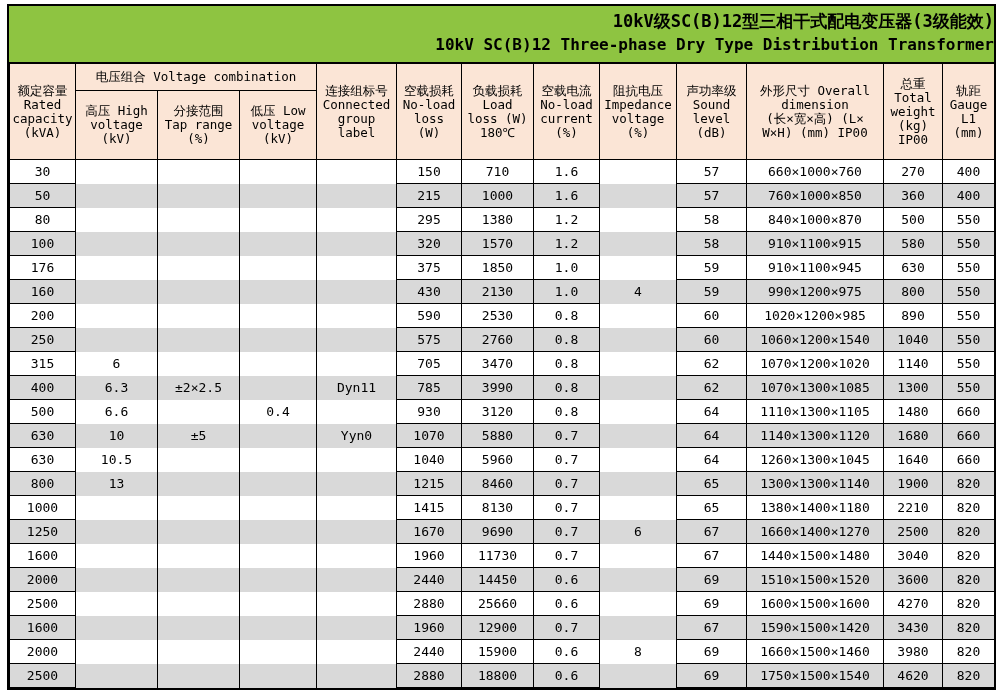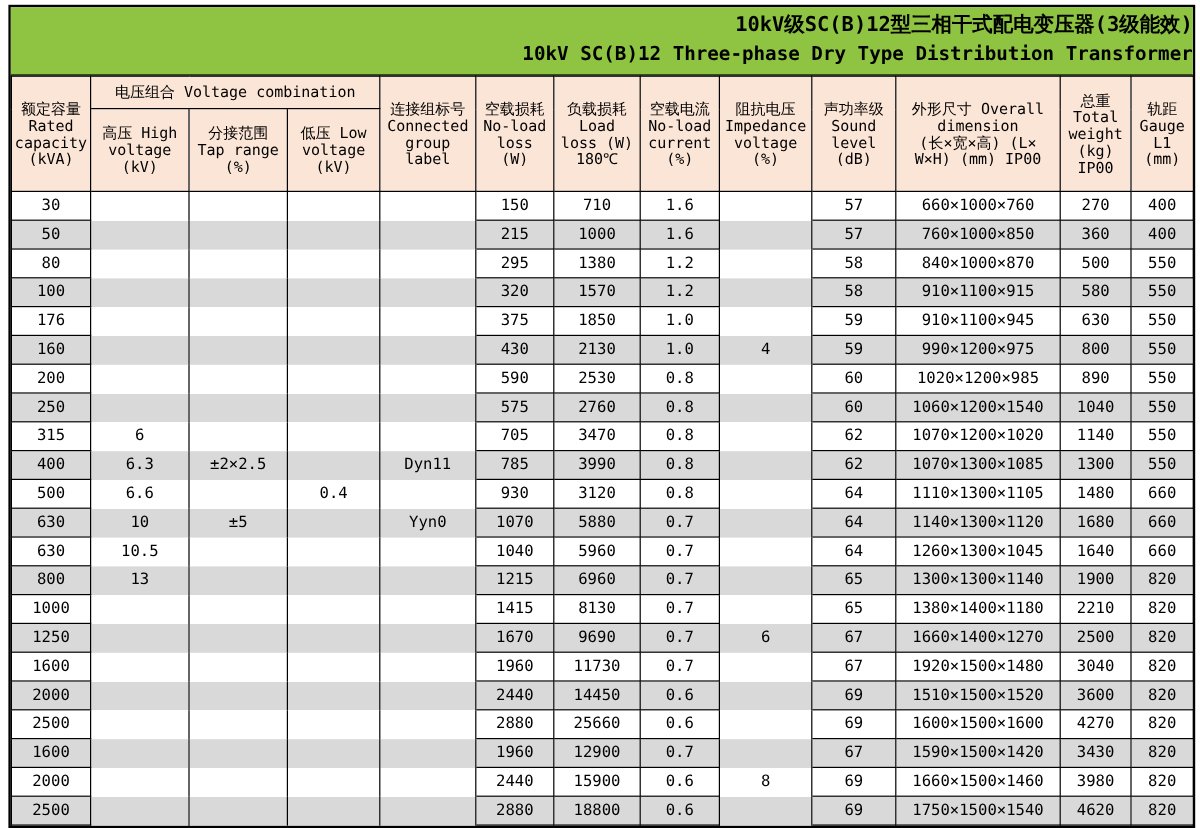--- a/index.html
+++ b/index.html
@@ -321,21 +321,21 @@
     <td>1640</td>
     <td>660</td>
   </tr>
         <tr>
     <td>800</td>
     <td class="m">13</td>
     <td class="m"></td>
     <td class="m"></td>
     <td class="m"></td>
     <td>1215</td>
-    <td>6960</td>
+    <td>8460</td>
     <td>0.7</td>
     <td class="m"></td>
     <td>65</td>
     <td>1300×1300×1140</td>
     <td>1900</td>
     <td>820</td>
   </tr>
         <tr>
     <td>1000</td>
     <td class="m"></td>
@@ -370,21 +370,21 @@
     <td>1600</td>
     <td class="m"></td>
     <td class="m"></td>
     <td class="m"></td>
     <td class="m"></td>
     <td>1960</td>
     <td>11730</td>
     <td>0.7</td>
     <td class="m"></td>
     <td>67</td>
-    <td>1920×1500×1480</td>
+    <td>1440×1500×1480</td>
     <td>3040</td>
     <td>820</td>
   </tr>
         <tr>
     <td>2000</td>
     <td class="m"></td>
     <td class="m"></td>
     <td class="m"></td>
     <td class="m"></td>
     <td>2440</td>

